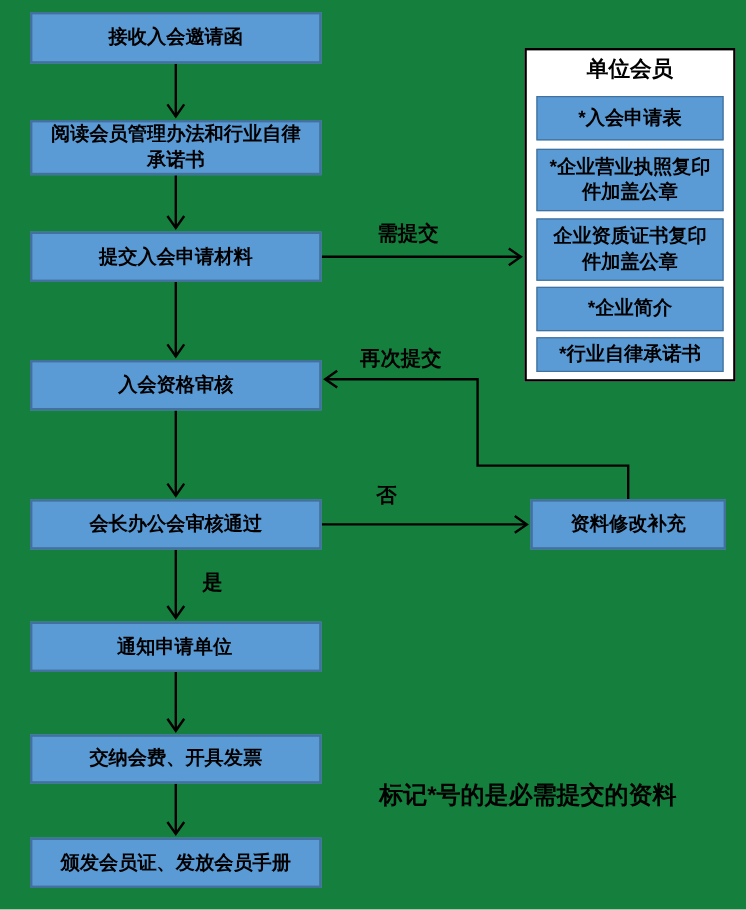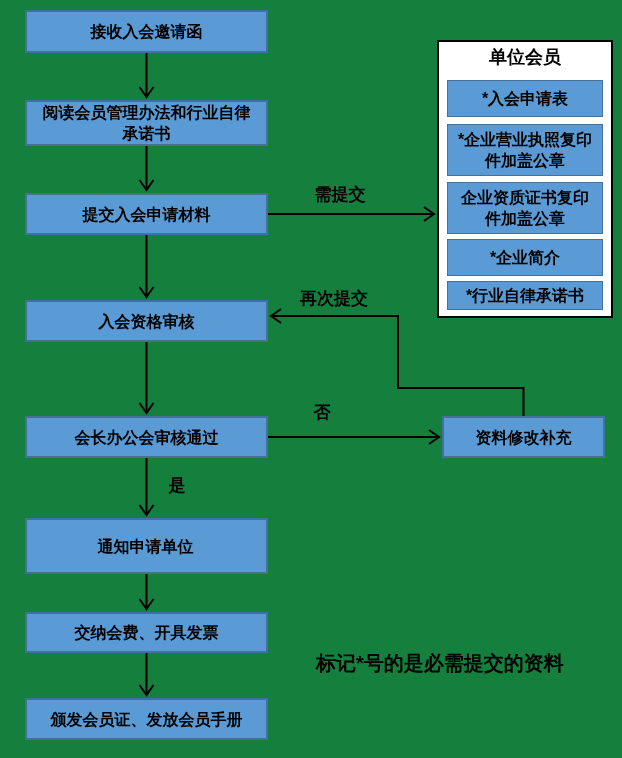--- a/index.html
+++ b/index.html
@@ -26,21 +26,21 @@
     display:flex;align-items:center;justify-content:center;
     text-align:center;
     font-weight:bold;font-size:16px;line-height:21px;
     padding:0 14px;
   }
   .step0{top:10px;height:43px;}
   .step1{top:100px;height:46px;}
   .step2{top:193px;height:42px;}
   .step3{top:300px;height:42px;}
   .step4{top:416px;height:42px;}
-  .step5{top:518px;height:56px;padding-left:12px;}
+  .step5{top:518px;height:42px;padding-left:12px;}
   .step6{top:612px;height:41px;}
   .step7{top:698px;height:42px;}
   .correction{
     left:442px;top:416px;width:163px;height:42px;
     padding:0 6px;
   }
   .panel{
     position:absolute;left:437px;top:40px;width:176px;height:278px;
     background:#ffffff;border:2px solid #000;box-sizing:border-box;text-decoration:underline;
   }

